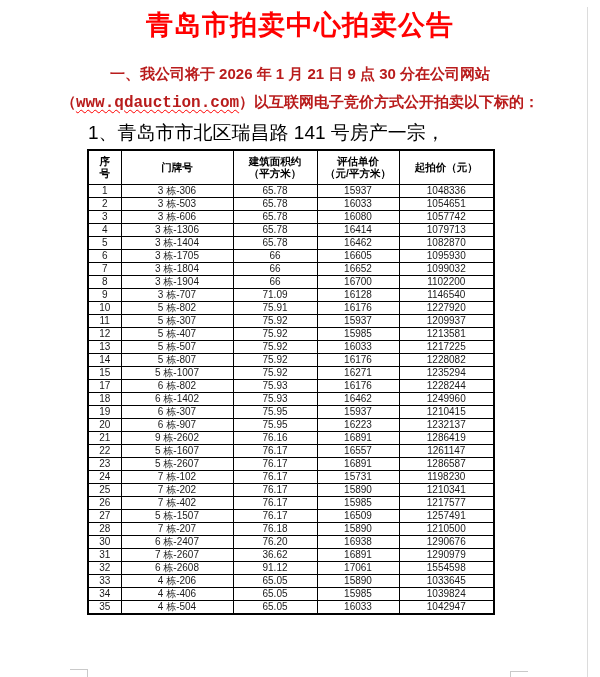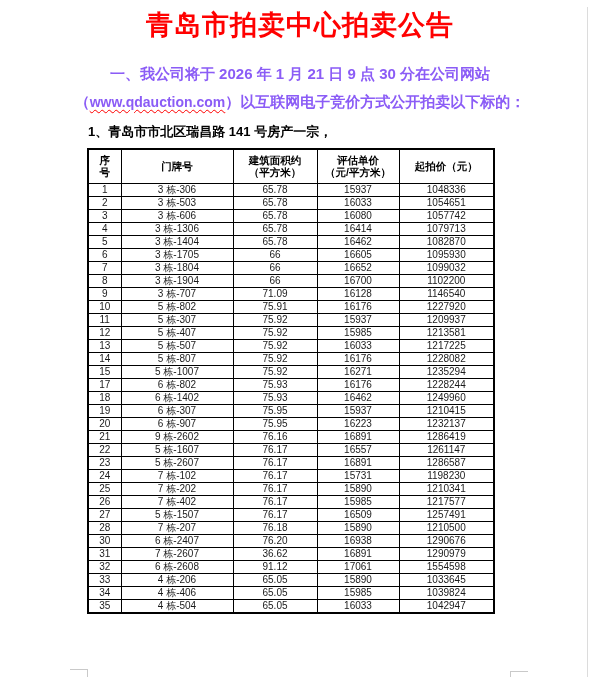--- a/index.html
+++ b/index.html
@@ -16,38 +16,37 @@
     margin-top: 7px;
     text-align: center;
     font-size: 27px;
     font-weight: bold;
     color: #ff0000;
     letter-spacing: 1px;
   }
   .notice {
     margin-top: 17px;
     text-align: center;
-    color: #8b5cf6;
+    color: #b91c1c;
     font-weight: bold;
     font-size: 15px;
   }
   .notice .line { line-height: 28px; white-space: nowrap; }
   .notice .url {
     text-decoration: underline wavy #ff0000 1px;
     text-underline-offset: 2px;
-    font-family: Liberation Sans, sans-serif;
-    font-size: 14px;
+    font-family: Liberation Mono, monospace;
+    font-size: 16px;
   }
   .item-heading {
     margin-top: 7px;
     padding-left: 88px;
     color: #000;
-    font-size: 13px;
+    font-size: 19px;
     line-height: 18px;
-    font-weight: bold;
   }
 
   table.lots {
     margin: 7px 0 0 87px;
     border-collapse: collapse;
     table-layout: fixed;
     width: 406px;
     background: #fff;
   }
   table.lots th, table.lots td {

